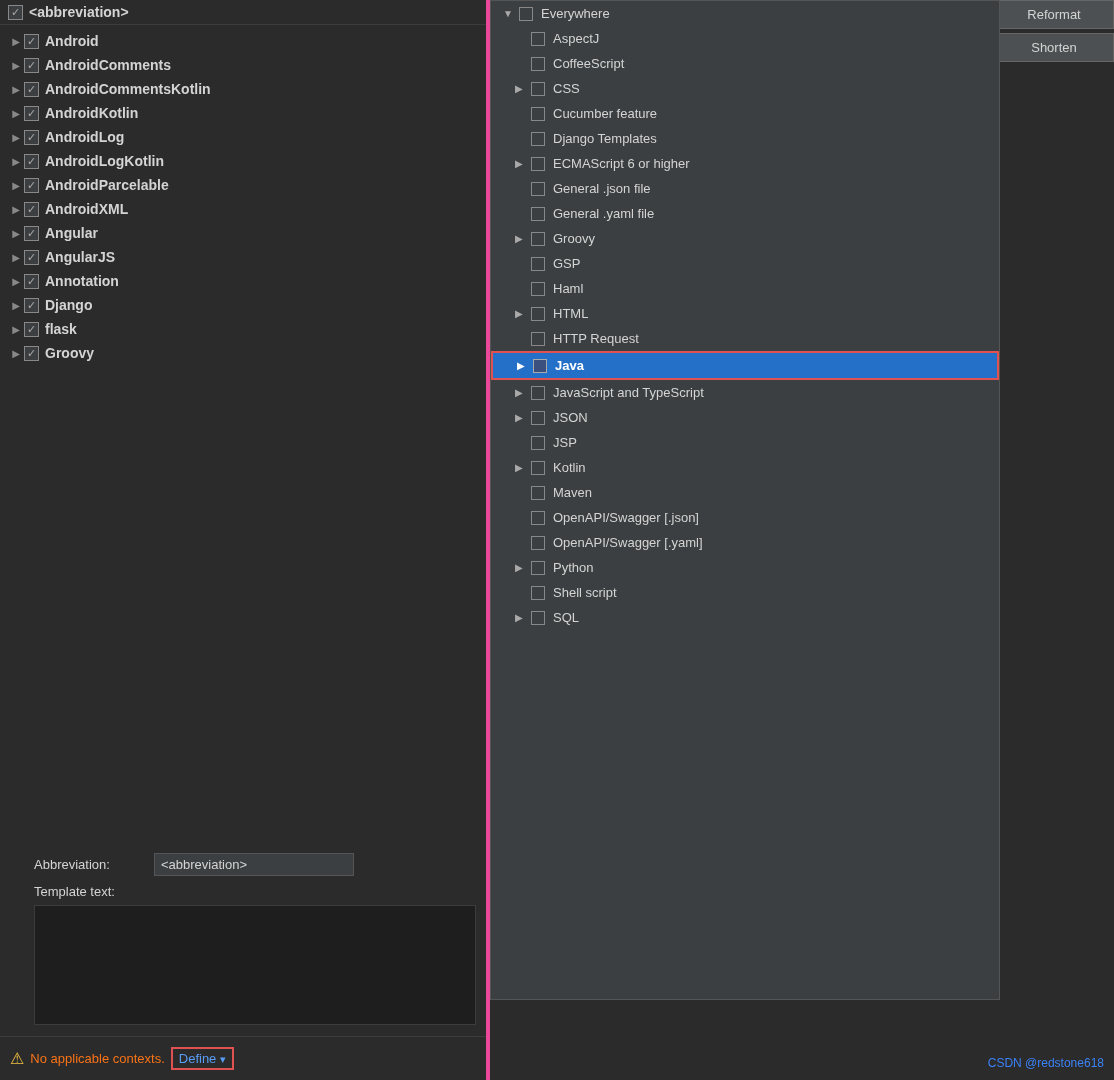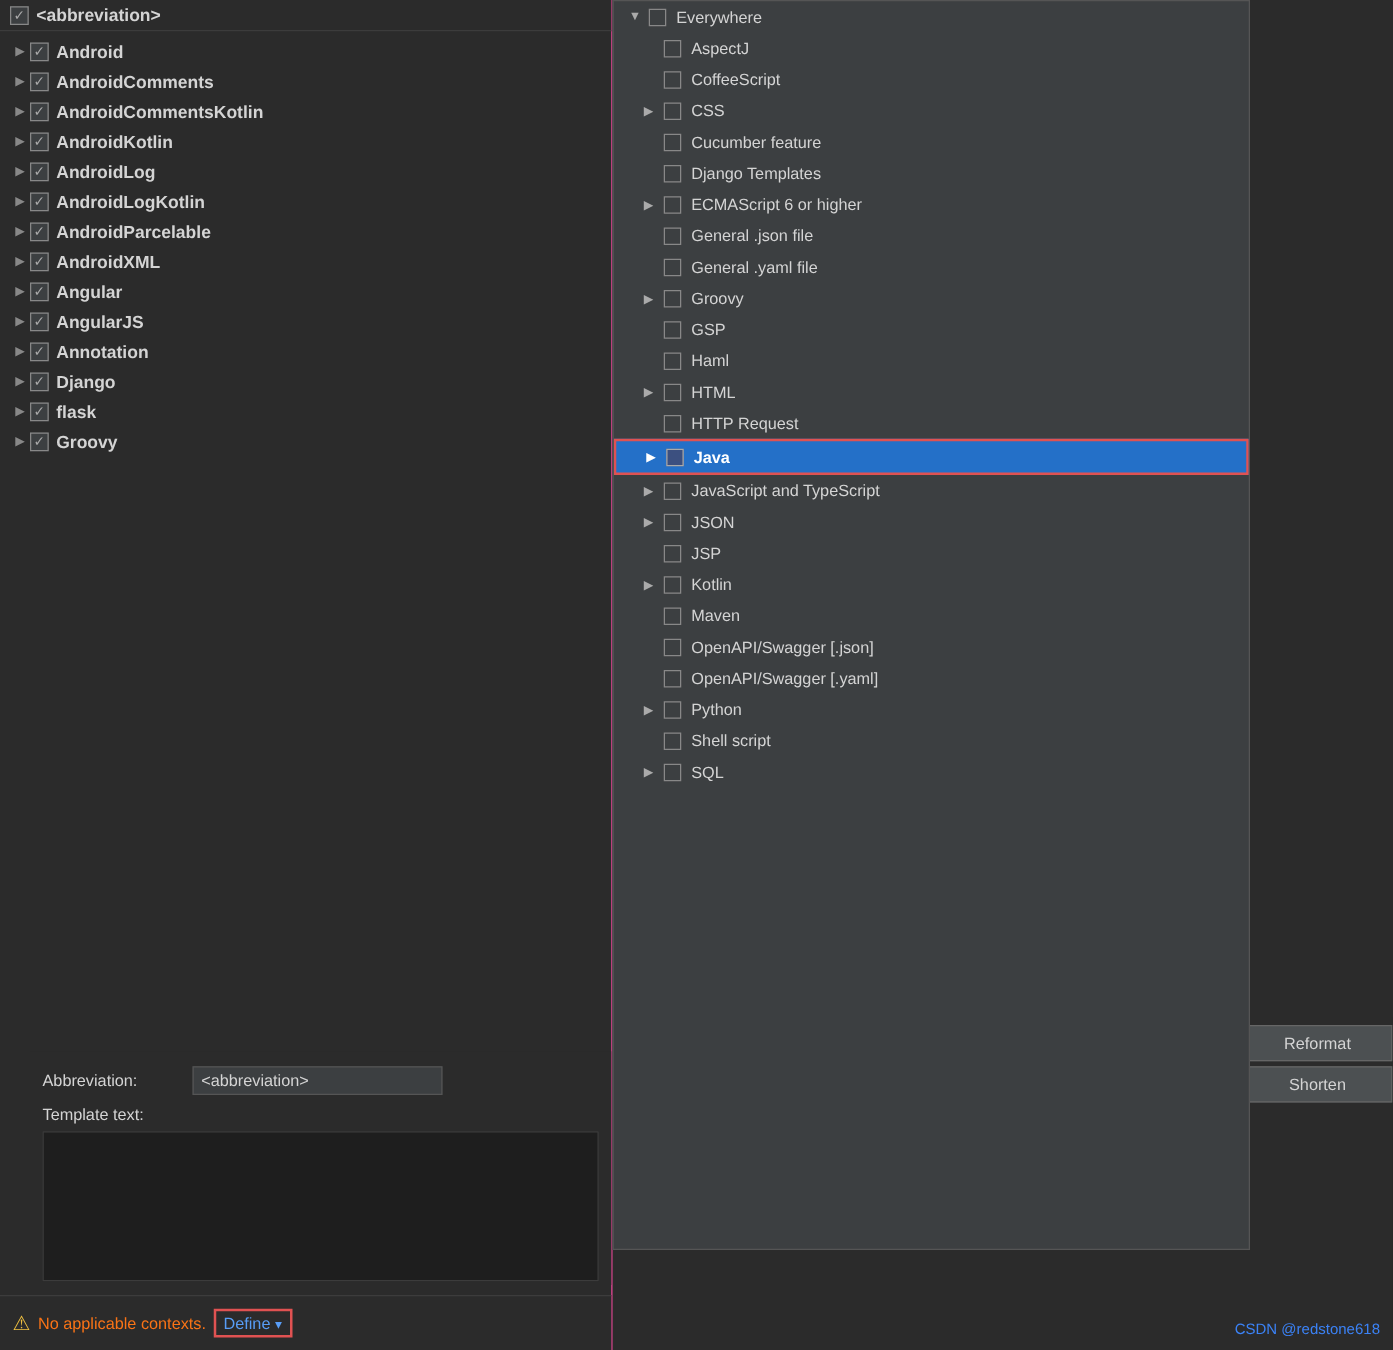--- a/index.html
+++ b/index.html
@@ -21,21 +21,21 @@
       position: relative;
     }
 
     
     .left-panel {
       width: 490px;
       height: 1080px;
       background: #2b2b2b;
       display: flex;
       flex-direction: column;
-      border-right: 1px solid #ec4899;
+      border-right: 4px solid #ec4899;
     }
 
     .template-list {
       flex: 1;
       overflow-y: auto;
       padding: 4px 0;
     }
 
     .template-item {
       display: flex;
@@ -233,21 +233,20 @@
     .right-panel {
       position: absolute;
       right: 0;
       top: 0;
       width: 130px;
       height: 1080px;
       background: #2b2b2b;
       display: flex;
       flex-direction: column;
       align-items: flex-end;
-      padding-top: 820px;
     }
 
     .action-btn {
       background: #4c5052;
       border: 1px solid #666;
       color: #d4d4d4;
       padding: 6px 12px;
       font-size: 13px;
       cursor: pointer;
       margin-bottom: 4px;

